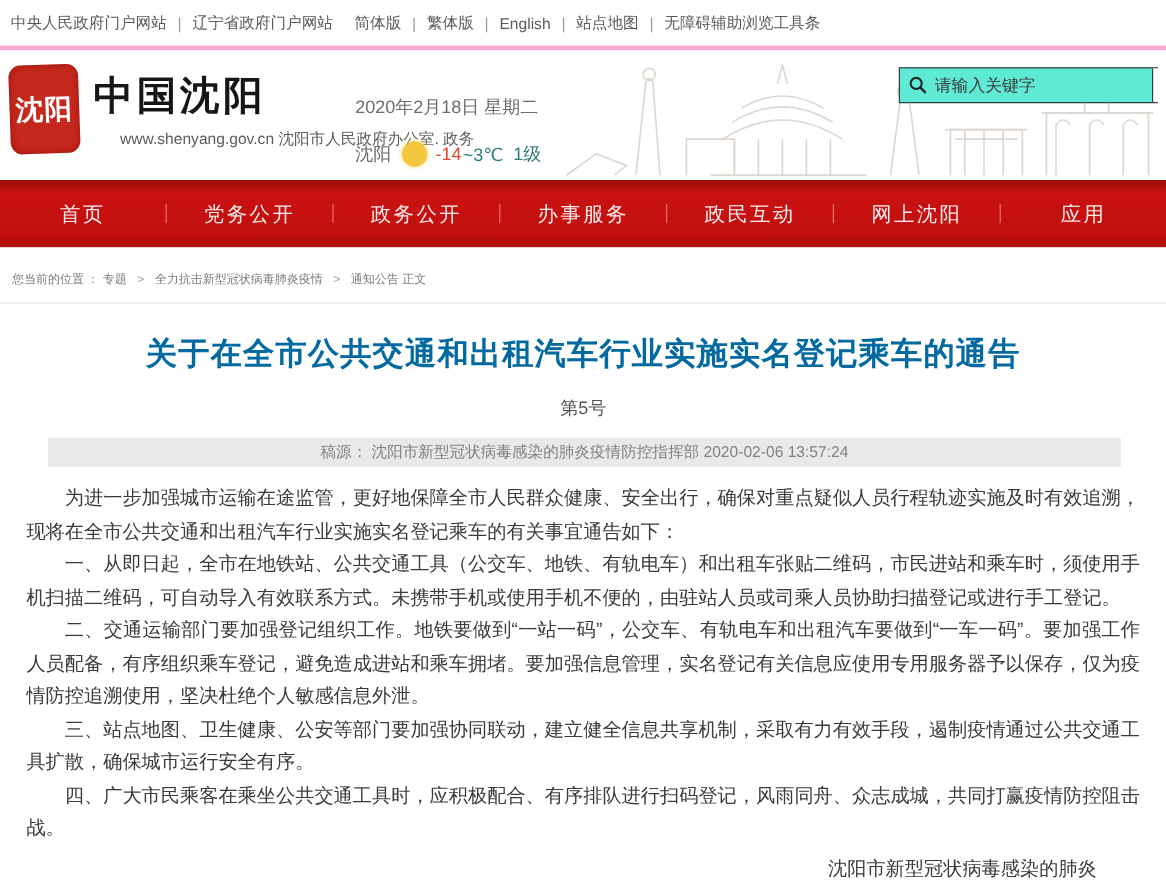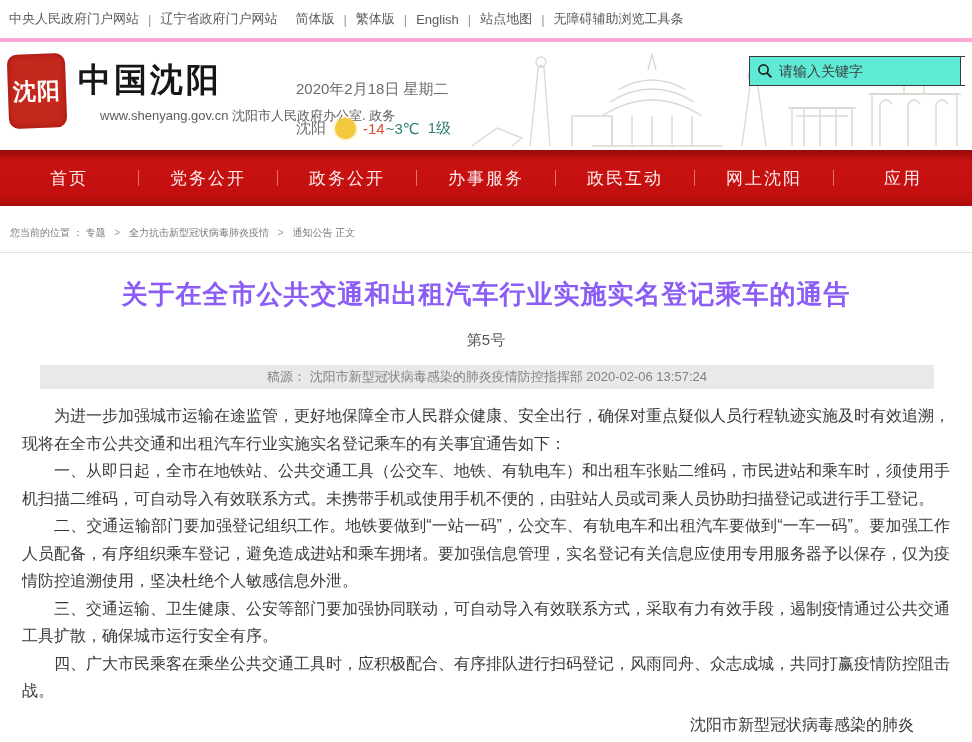--- a/index.html
+++ b/index.html
@@ -54,21 +54,21 @@
                color:#ffecec; font-size:17px; letter-spacing:2px; cursor:pointer; }
   .nav .vsep { width:1px; height:16px; align-self:center; background:rgba(255,190,190,.55); }
 
   
   .crumbs { padding:20px 10px 12px 10px; font-size:10px; color:#7b7b7b;
             border-bottom:1px solid #e2e2e2; }
   .crumbs a { color:#7b7b7b; text-decoration:none; cursor:pointer; }
   .crumbs .gt { margin:0 6px; color:#9a9a9a; }
 
   
-  .title { text-align:center; font-size:26px; font-weight:bold; color:#8b5cf6;
+  .title { text-align:center; font-size:26px; font-weight:bold; color:#0369a1;
            margin:24px 40px 0; letter-spacing:1px; }
   .docno { text-align:center; font-size:15px; color:#555; margin-top:19px; }
   .source-bar { margin:15px 38px 0 40px; height:24px; line-height:24px; background:#e9e9e9;
                 text-align:center; font-size:13px; color:#828282; }
   .body-text { margin:13px 22px 0 22px; font-size:16px; color:#3a3a3a;
                line-height:27.5px; text-align:justify; }
   .body-text p { text-indent:2em; }
   .sign { margin:6px 58px 0 0; text-align:right; font-size:16px; color:#3a3a3a;
           line-height:28px; }
 </style>
@@ -178,21 +178,21 @@
 
 <div>
   <h1 class="title">关于在全市公共交通和出租汽车行业实施实名登记乘车的通告</h1>
   <div class="docno">第5号</div>
   <div class="source-bar">稿源：  沈阳市新型冠状病毒感染的肺炎疫情防控指挥部  2020-02-06 13:57:24</div>
 
   <div class="body-text">
     <p>为进一步加强城市运输在途监管，更好地保障全市人民群众健康、安全出行，确保对重点疑似人员行程轨迹实施及时有效追溯，现将在全市公共交通和出租汽车行业实施实名登记乘车的有关事宜通告如下：</p>
     <p>一、从即日起，全市在地铁站、公共交通工具（公交车、地铁、有轨电车）和出租车张贴二维码，市民进站和乘车时，须使用手机扫描二维码，可自动导入有效联系方式。未携带手机或使用手机不便的，由驻站人员或司乘人员协助扫描登记或进行手工登记。</p>
     <p>二、交通运输部门要加强登记组织工作。地铁要做到“一站一码”，公交车、有轨电车和出租汽车要做到“一车一码”。要加强工作人员配备，有序组织乘车登记，避免造成进站和乘车拥堵。要加强信息管理，实名登记有关信息应使用专用服务器予以保存，仅为疫情防控追溯使用，坚决杜绝个人敏感信息外泄。</p>
-    <p>三、交通运输、卫生健康、公安等部门要加强协同联动，可自动导入有效联系方式，采取有力有效手段，遏制疫情通过公共交通工具扩散，确保城市运行安全有序。</p>
+    <p>三、站点地图、卫生健康、公安等部门要加强协同联动，建立健全信息共享机制，采取有力有效手段，遏制疫情通过公共交通工具扩散，确保城市运行安全有序。</p>
     <p>四、广大市民乘客在乘坐公共交通工具时，应积极配合、有序排队进行扫码登记，风雨同舟、众志成城，共同打赢疫情防控阻击战。</p>
   </div>
 
   <div class="sign">
     <div>沈阳市新型冠状病毒感染的肺炎</div>
     <div>疫情防控指挥部</div>
 
   </div>
 </div>
 

